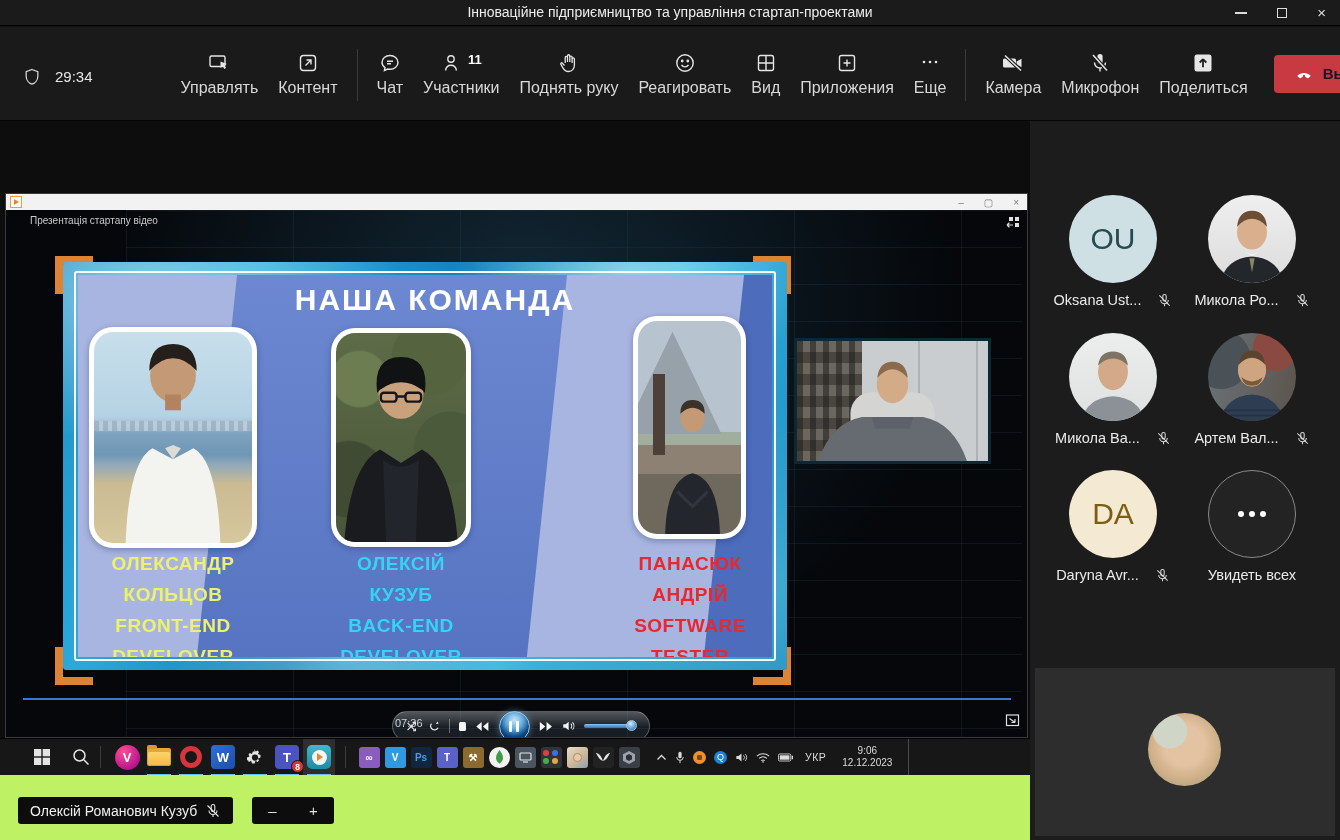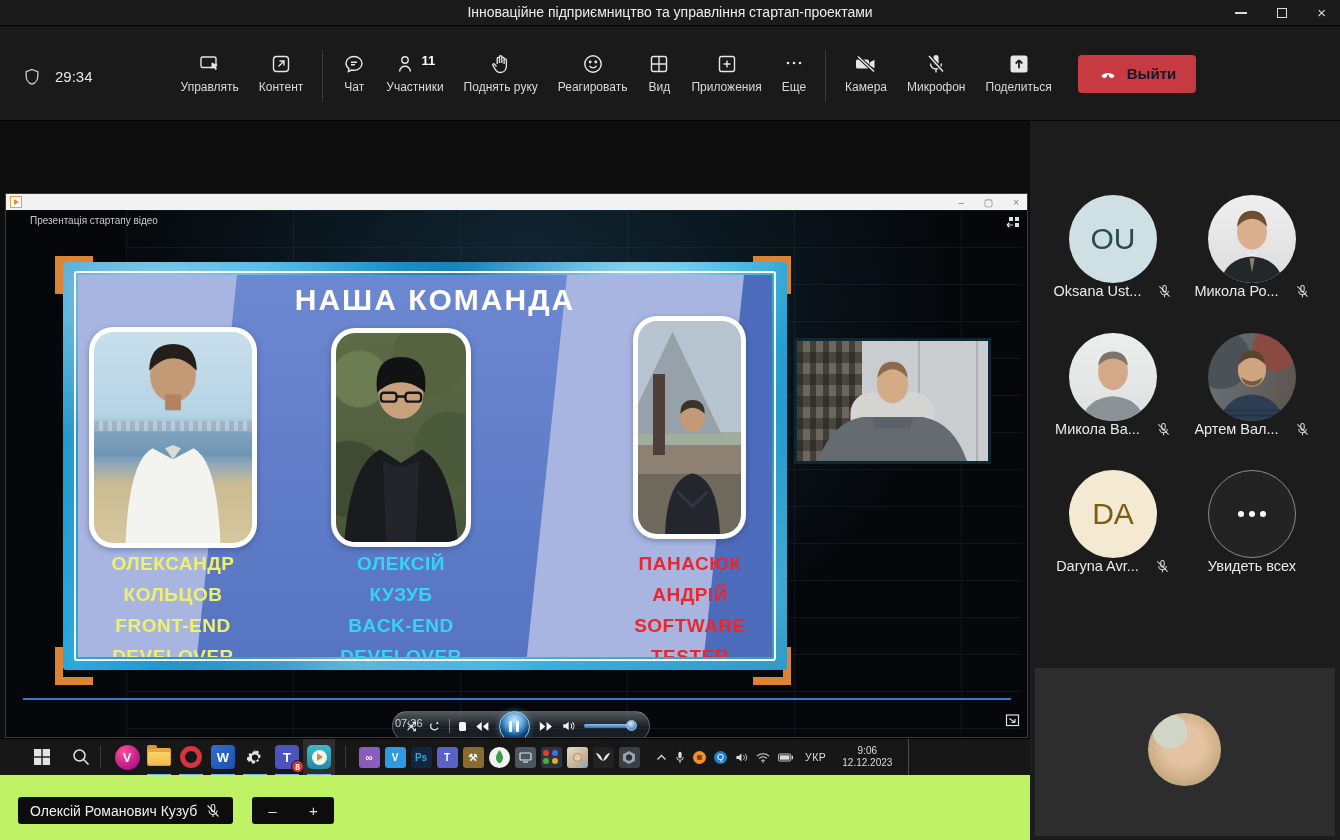--- a/index.html
+++ b/index.html
@@ -14,21 +14,21 @@
   .wmin{width:12px;height:1.4px;background:#dcdcdc;}
   .wmax{width:10px;height:10px;border:1.4px solid #dcdcdc;}
   .wclose{color:#dcdcdc;font-size:15px;line-height:10px;}
 
   
   .toolbar{position:absolute;left:0;top:27px;width:1340px;height:94px;background:#1a1a1a;border-bottom:1px solid #050505;display:flex;align-items:center;padding:0 22px;}
   .tb-shield{margin-top:6px;}
   .tb-timer{margin-left:13px;margin-top:6px;font-size:15px;color:#e6e6e6;}
   .tb-group{display:flex;align-items:flex-start;margin-left:78px;}
   .tb-btn{display:flex;flex-direction:column;align-items:center;gap:4px;padding:6px 10px;cursor:pointer;}
-  .tb-btn .lbl{font-size:12px;color:#d8d8d8;white-space:nowrap;}
+  .tb-btn .lbl{font-size:16px;color:#d8d8d8;white-space:nowrap;}
   .tb-iconrow{display:flex;align-items:flex-start;gap:3px;height:24px;}
   .tb-count{font-size:13px;font-weight:bold;color:#fff;margin-top:1px;}
   .tb-sep{width:1px;height:52px;background:#3a3a3a;margin:4px 9px 0 9px;}
   .leave-btn{margin-left:16px;display:flex;align-items:center;gap:9px;background:#c83a41;border-radius:4px;padding:9px 20px;cursor:pointer;}
   .leave-btn span{color:#0f172a;font-size:15px;font-weight:bold;}
 
   
   .stage{position:absolute;left:0;top:121px;width:1030px;height:719px;background:#0d0d0d;}
 
   
@@ -156,21 +156,21 @@
   .av-ou{background:#cfe0e5;}
   .av-ou span{font-size:30px;color:#274b52;}
   .av-da{background:#f4ead3;}
   .av-da span{font-size:30px;color:#7c5d13;}
   .av-more{background:#232323;border:1px solid #8a8a8a;display:flex;gap:5px;}
   .av-more i{width:6px;height:6px;border-radius:50%;background:#fff;}
   .av-suit{background:linear-gradient(#efefef,#dcdcdc);}
   .av-gray{background:linear-gradient(#eceded,#dfe1e0);}
   .av-puffer{background:radial-gradient(circle at 76% 18%,#8a4a42 0 22%,transparent 23%),radial-gradient(circle at 15% 30%,#4a5258 0 30%,transparent 31%),linear-gradient(100deg,#6a7278,#5c544d);}
   .avatar svg{position:absolute;bottom:0;left:0;width:100%;height:100%;}
-  .prow{display:flex;align-items:center;gap:16px;}
+  .prow{margin-top:9px;display:flex;align-items:center;gap:16px;}
   .prow span{color:#eaeaea;font-size:14.5px;}
   .bigtile{position:absolute;left:5px;top:547px;width:300px;height:168px;background:#2d2d2d;}
   .woman{position:absolute;left:113px;top:45px;width:73px;height:73px;border-radius:50%;
     background:
       radial-gradient(circle at 30% 25%, #cfd6c8 0 22%, transparent 24%),
       radial-gradient(circle at 50% 44%, #e3c3a2 0 36%, #d3b38c 58%, #b7a47e 80%, #a29478 100%);}
 </style>
 </head>
 <body>
 

